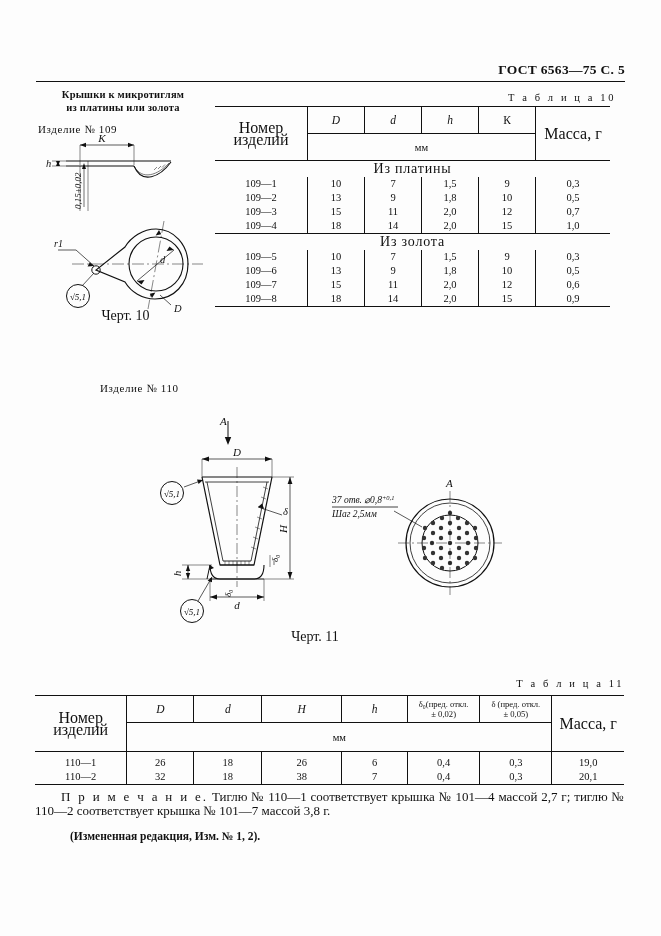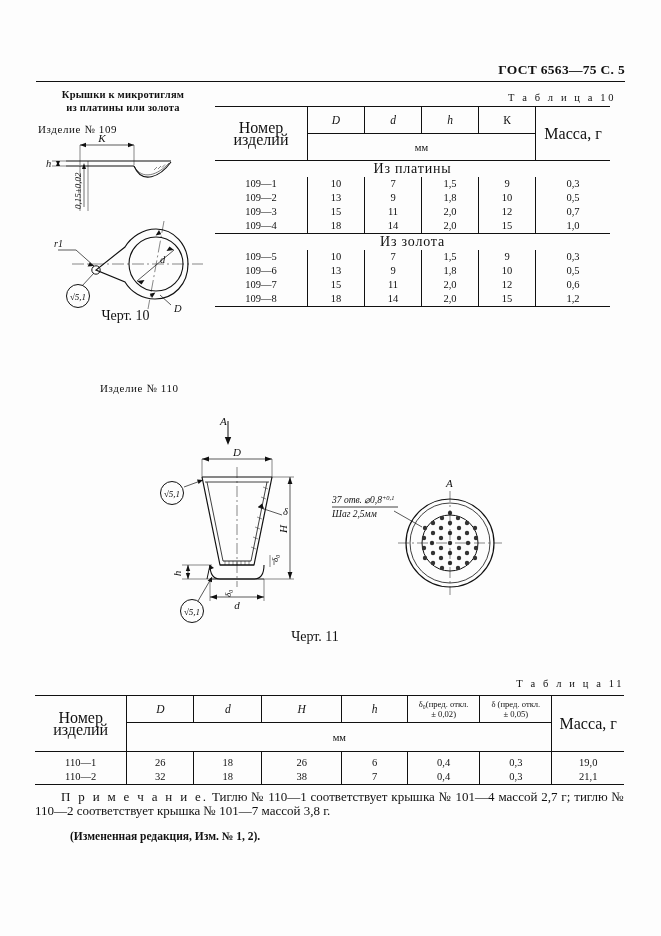--- a/index.html
+++ b/index.html
@@ -372,21 +372,21 @@
         <td class="vline-l">2,0</td>
         <td class="vline-l vline-r">12</td>
         <td>0,6</td>
       </tr>
       <tr class="data-row">
         <td class="vline-r thick-b">109—8</td>
         <td class="thick-b">18</td>
         <td class="vline-l thick-b">14</td>
         <td class="vline-l thick-b">2,0</td>
         <td class="vline-l vline-r thick-b">15</td>
-        <td class="thick-b">1,2</td>
+        <td class="thick-b">0,9</td>
       </tr>
     </tbody>
       </table>
   </div>
 
   <div id="block2-caption">
     <div class="sec-sub">Изделие № 110</div>
   </div>
 
   <div id="fig11">
@@ -591,21 +591,21 @@
         <td class="hline-t" style="padding-top:4px;">19,0</td>
       </tr>
       <tr class="data-row">
         <td class="vline-r thick-b">110—2</td>
         <td class="thick-b">32</td>
         <td class="vline-l thick-b">18</td>
         <td class="vline-l thick-b">38</td>
         <td class="vline-l thick-b">7</td>
         <td class="vline-l thick-b">0,4</td>
         <td class="vline-l vline-r thick-b">0,3</td>
-        <td class="thick-b">21,1</td>
+        <td class="thick-b">20,1</td>
       </tr>
     </tbody>
       </table>
   </div>
 
   <div id="note">
     <span style="padding-left:26px;"></span><span id="note-lead">П р и м е ч а н и е.</span><span> Тиглю № 110—1 соответствует крышка № 101—4 массой 2,7 г; тиглю № 110—2 соответствует крышка № 101—7 массой 3,8 г.</span>
   </div>
 
   <div id="amend">(Измененная редакция, Изм. № 1, 2).</div>

